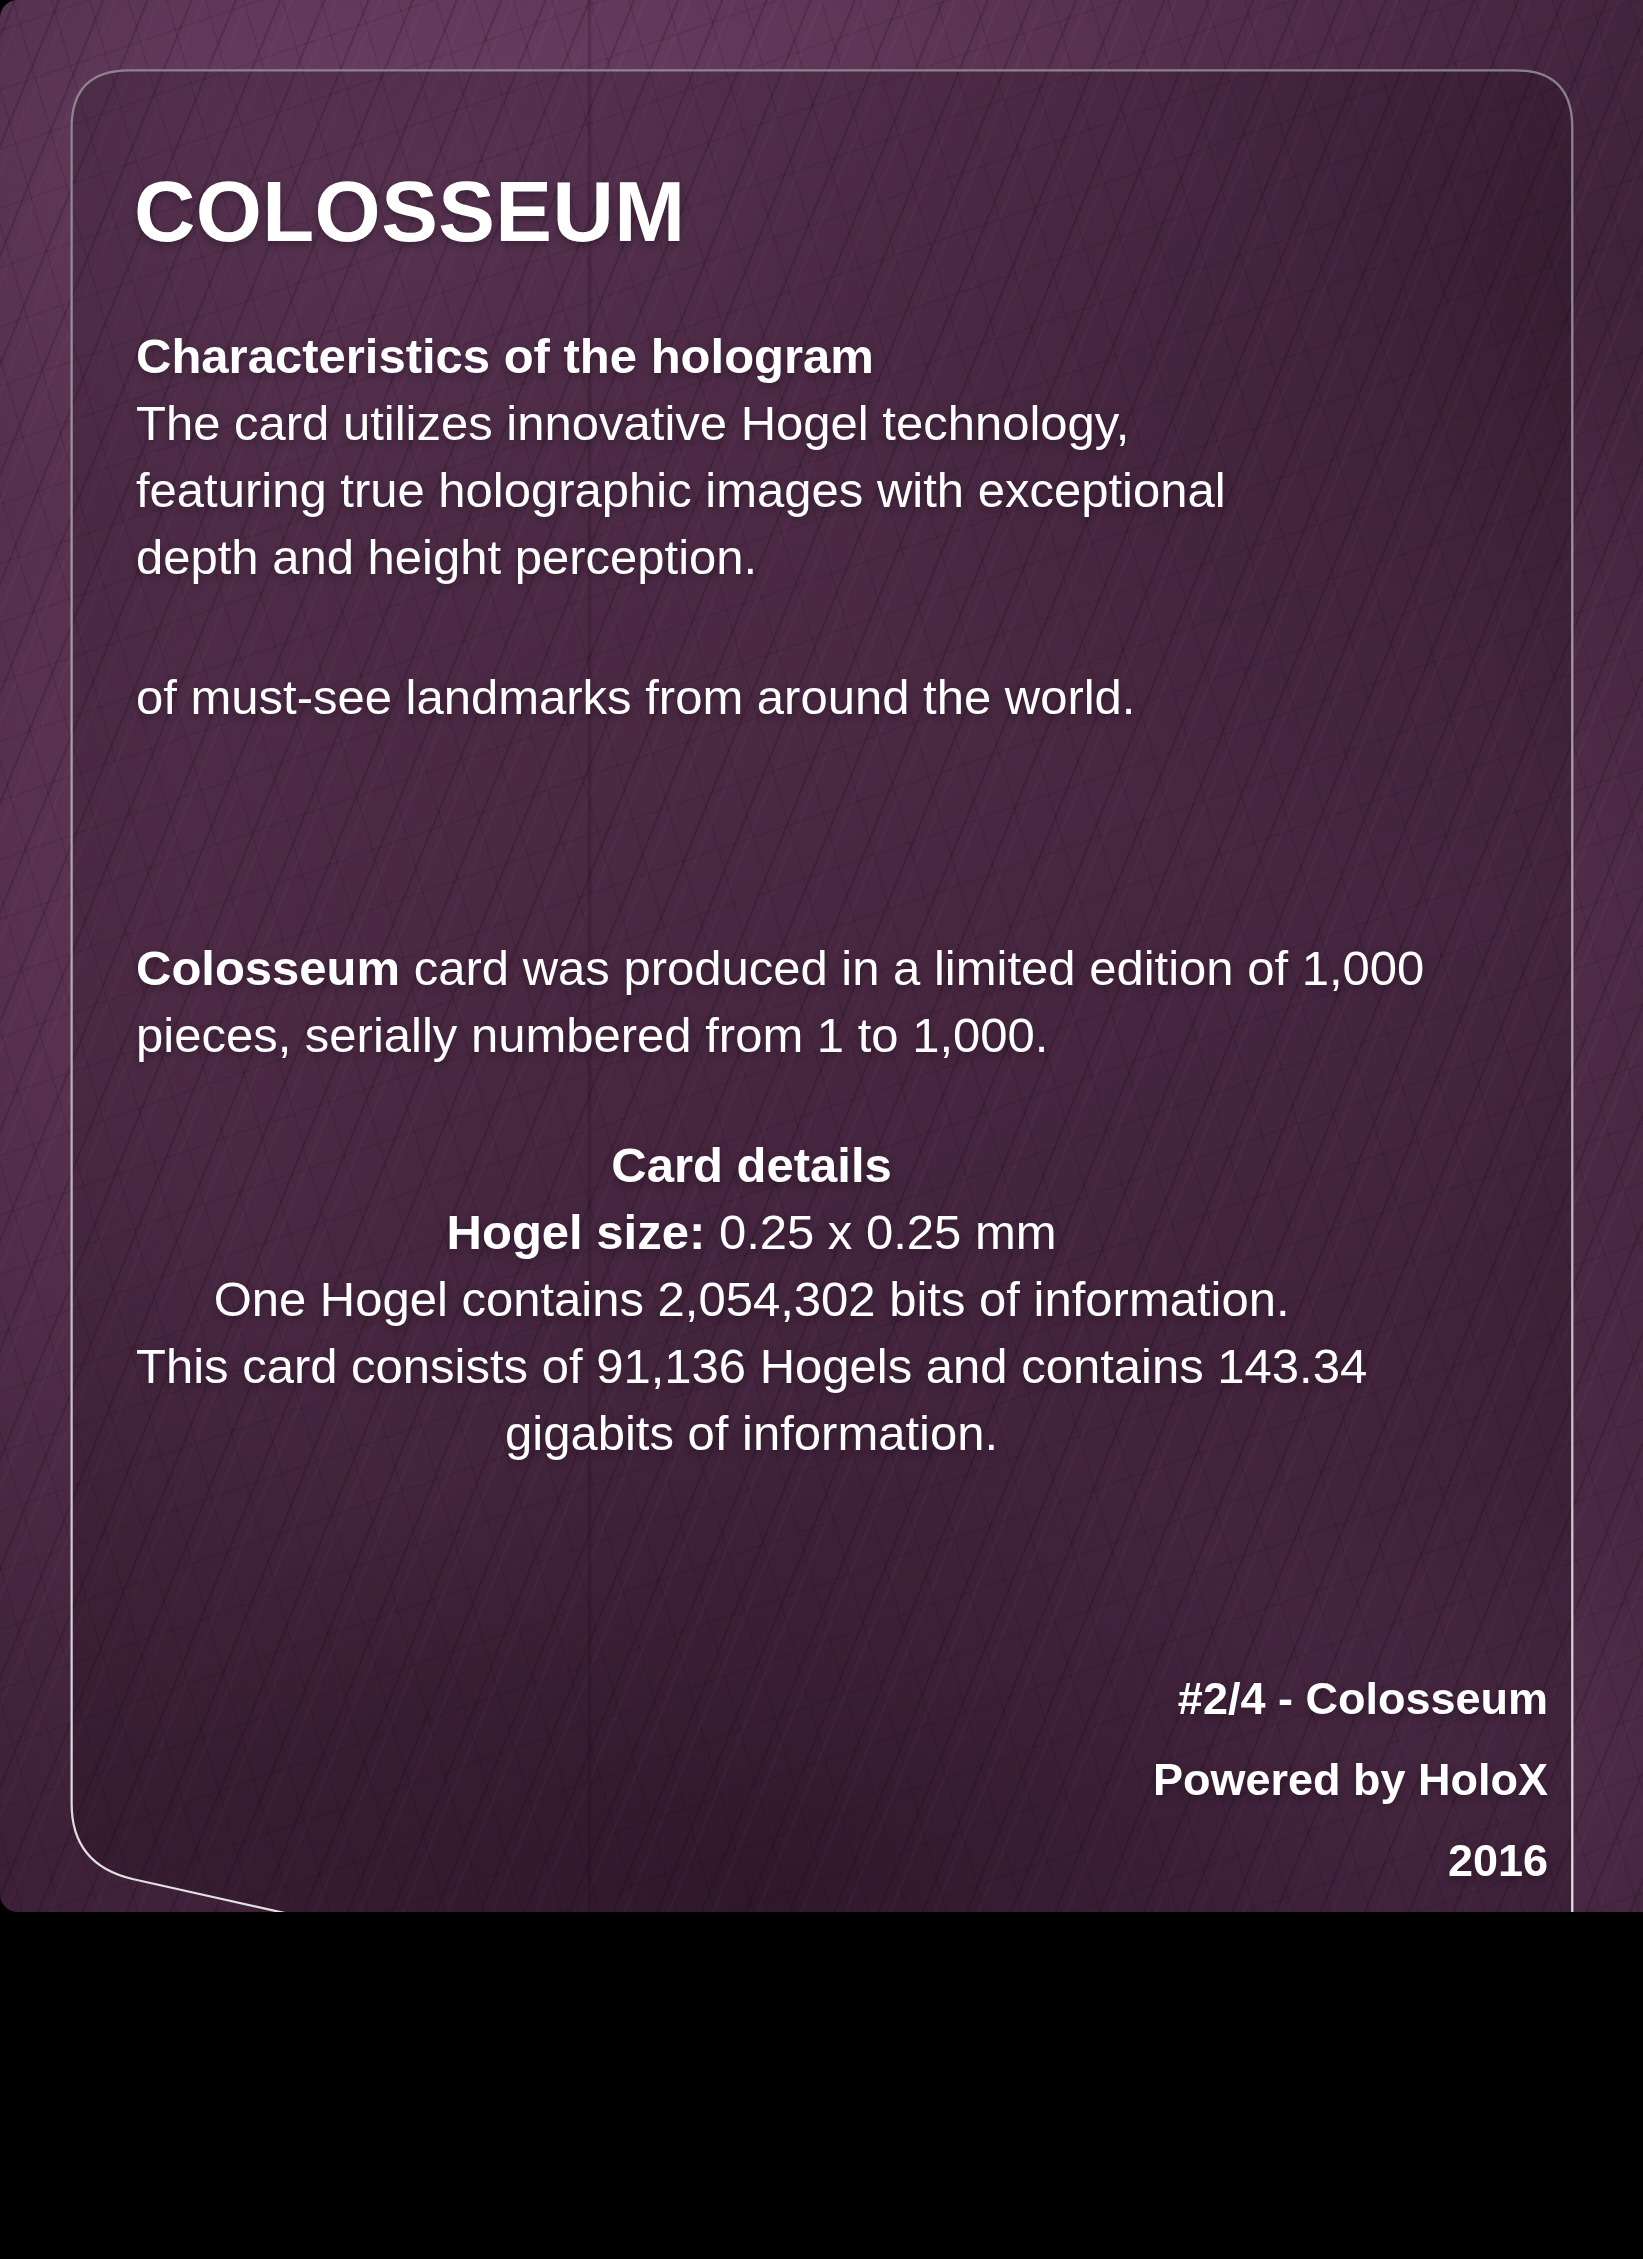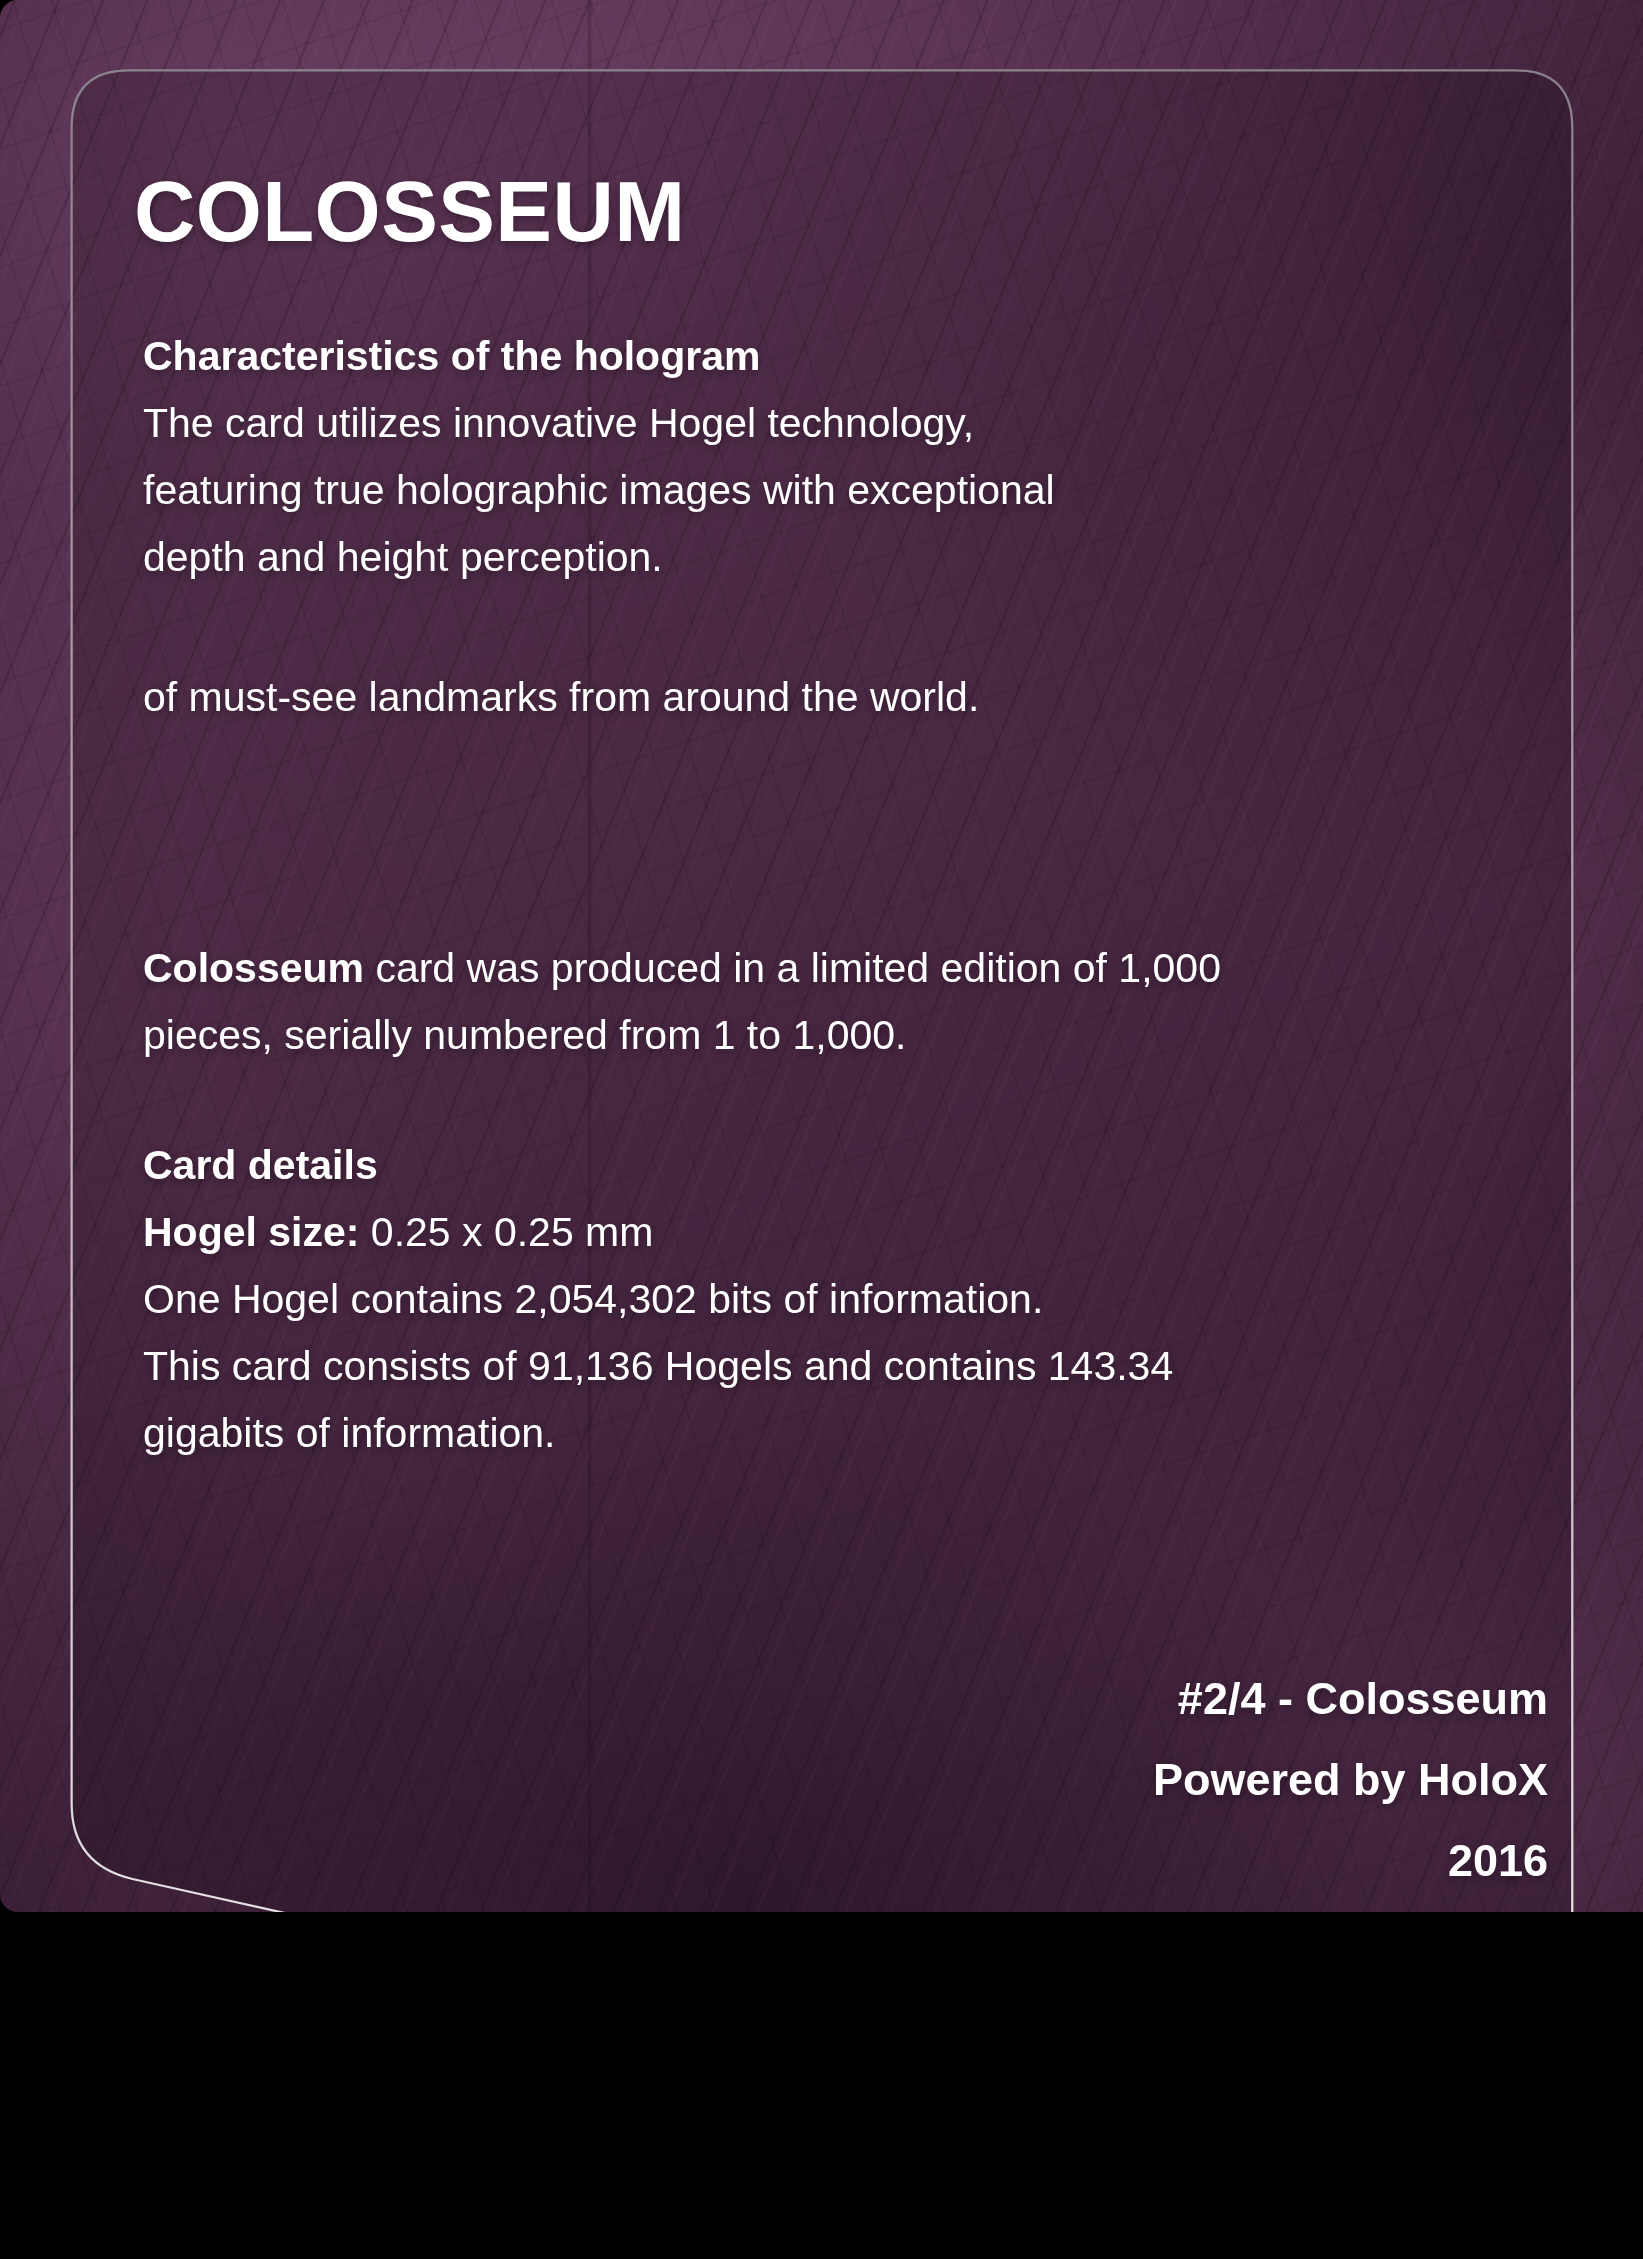--- a/index.html
+++ b/index.html
@@ -37,26 +37,26 @@
     position:absolute;inset:0;pointer-events:none;
     background:radial-gradient(ellipse at 50% 45%, transparent 55%, rgba(14,4,14,0.30) 100%);
   }
   .outline-svg{position:absolute;left:0;top:0;width:1643px;height:2260px;pointer-events:none;}
 
   .txt{color:#fff;text-shadow:0 2.7px 8px rgba(10,0,12,0.35);}
   .page-title{
     position:absolute;left:134px;top:167px;margin:0;
     font-size:85px;line-height:90px;font-weight:700;letter-spacing:0.4px;
   }
-  .para{position:absolute;left:136px;font-size:41px;line-height:67px;font-weight:400;margin-left:7px;}
+  .para{position:absolute;left:136px;font-size:49px;line-height:67px;font-weight:400;}
   .para .b{font-weight:700;}
   .p1{top:323px;}
   .p2{top:664px;}
   .p3{top:935px;}
-  .p4{top:1132px;}
+  .p4{top:1132px;text-align:center;}
   .footer-right{
     position:absolute;right:140px;top:1658px;text-align:right;
     font-size:45px;line-height:81px;font-weight:700;
   }
   .brand{position:absolute;left:92px;top:1982px;width:716px;height:165px;text-align:right;}
   .brand-icon{position:absolute;left:0;top:0;width:155px;height:161px;}
   .brand-name{
     position:absolute;left:205px;top:45px;
     font-size:70px;line-height:75px;font-weight:400;letter-spacing:2.2px;
   }

